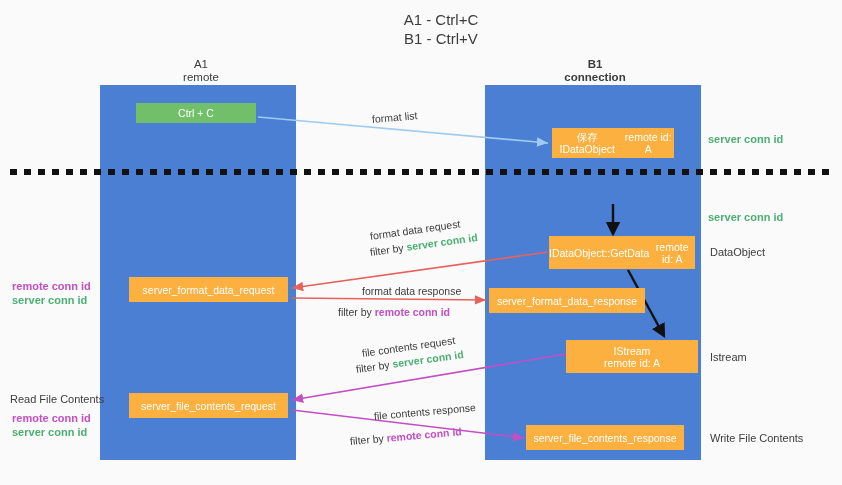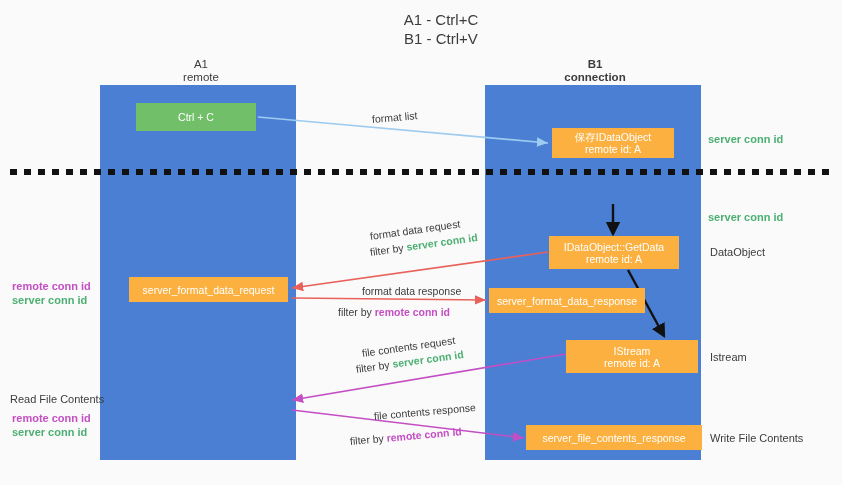--- a/index.html
+++ b/index.html
@@ -94,50 +94,53 @@
 
     <line x1="548" y1="252" x2="292" y2="288" stroke="#e8615a" stroke-width="1.6" marker-end="url(#ah-red)"></line>
 
     <line x1="292" y1="298" x2="486" y2="300" stroke="#e8615a" stroke-width="1.6" marker-end="url(#ah-red)"></line>
 
     <line x1="566" y1="354" x2="292" y2="400" stroke="#c44ec4" stroke-width="1.6" marker-end="url(#ah-purple)"></line>
 
     <line x1="292" y1="410" x2="524" y2="438" stroke="#c44ec4" stroke-width="1.6" marker-end="url(#ah-purple)"></line>
   </svg>
 
-  <div class="node green" style="left:136px;top:103px;width:120px;height:28px;">
+  <div class="node green" style="left:136px;top:103px;width:120px;height:20px;">
     <span>Ctrl + C</span>
   </div>
 
-  <div class="node orange" style="left:552px;top:128px;width:122px;height:30px;flex-direction:column;">
+  <div class="node orange" style="left:552px;top:128px;width:122px;height:30px;flex-direction:row;">
     <span>保存IDataObject</span>
     <span>remote id: A</span>
   </div>
 
 
-  <div class="node orange" style="left:549px;top:236px;width:130px;height:33px;flex-direction:column;">
+  <div class="node orange" style="left:549px;top:236px;width:146px;height:33px;flex-direction:row;">
     <span>IDataObject::GetData</span>
     <span>remote id: A</span>
   </div>
 
   <div class="node orange" style="left:566px;top:340px;width:132px;height:33px;flex-direction:column;">
     <span>IStream</span>
     <span>remote id: A</span>
   </div>
 
   <div class="node orange" style="left:129px;top:277px;width:159px;height:25px;">
     <span>server_format_data_request</span>
   </div>
 
   <div class="node orange" style="left:489px;top:288px;width:156px;height:25px;">
     <span>server_format_data_response</span>
   </div>
 
+  <div class="node orange" style="left:129px;top:393px;width:159px;height:25px;">
+    <span>server_file_contents_request</span>
+  </div>
 
-  <div class="node orange" style="left:526px;top:425px;width:176px;height:25px;">
+  <div class="node orange" style="left:526px;top:425px;width:158px;height:25px;">
     <span>server_file_contents_response</span>
   </div>
 
   <div class="side-label green-txt" style="left:708px;top:132px;">server conn id</div>
   <div class="side-label green-txt" style="left:708px;top:210px;">server conn id</div>
   <div class="side-label" style="left:710px;top:245px;">DataObject</div>
   <div class="side-label" style="left:710px;top:350px;">Istream</div>
   <div class="side-label" style="left:710px;top:431px;">Write File Contents</div>
 
   <div class="side-label purple-txt" style="left:12px;top:279px;">remote conn id</div>

